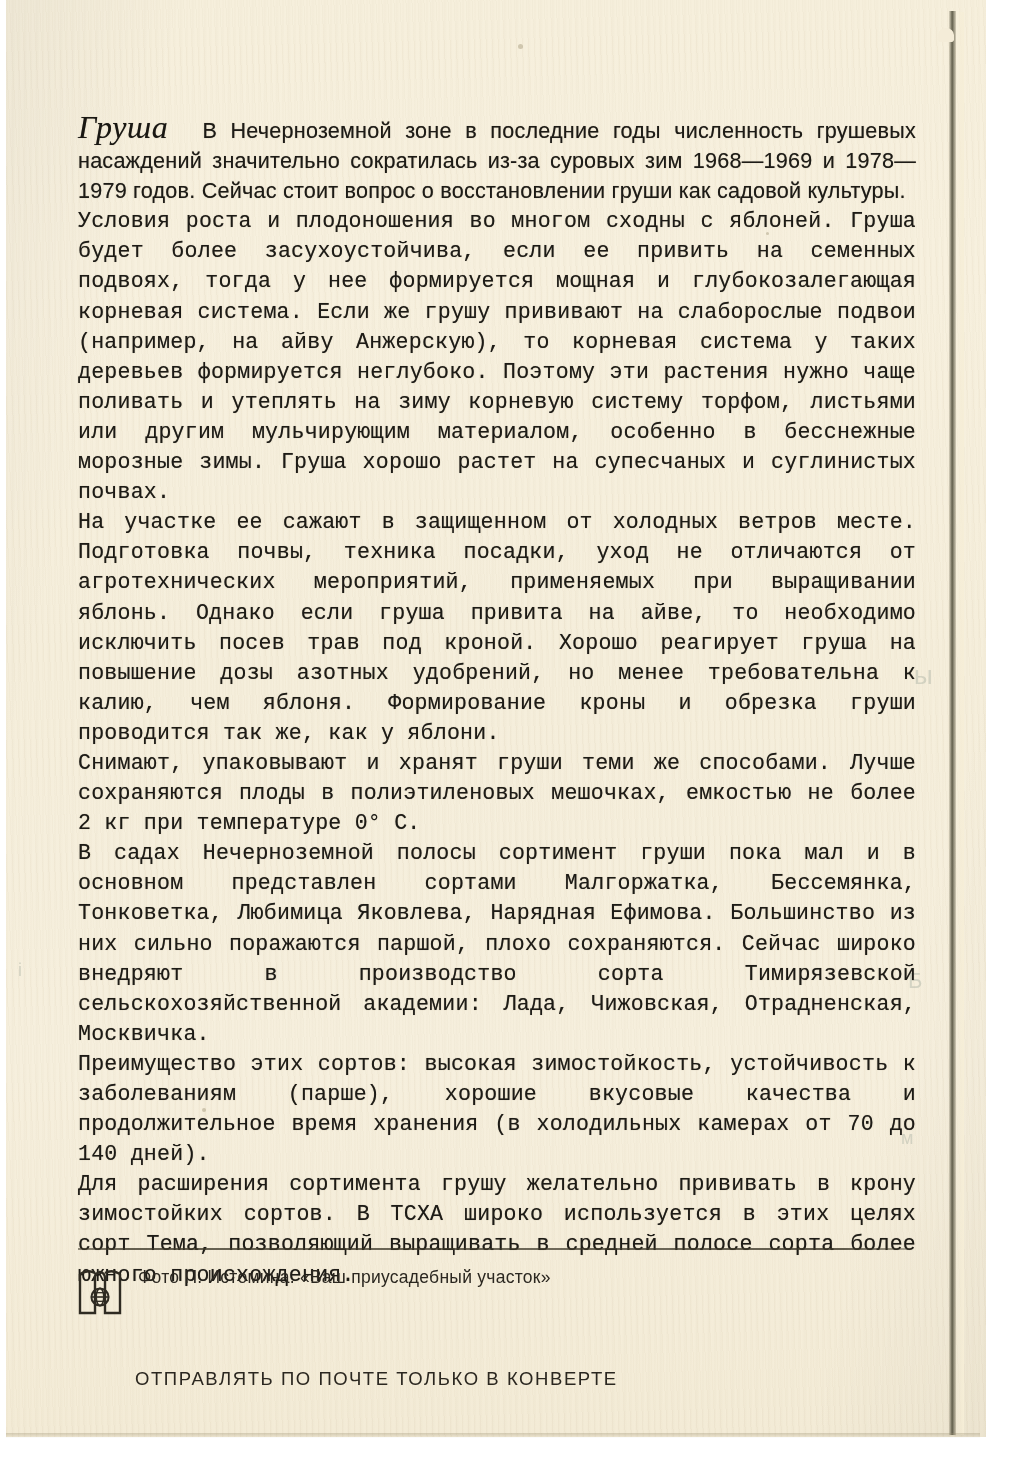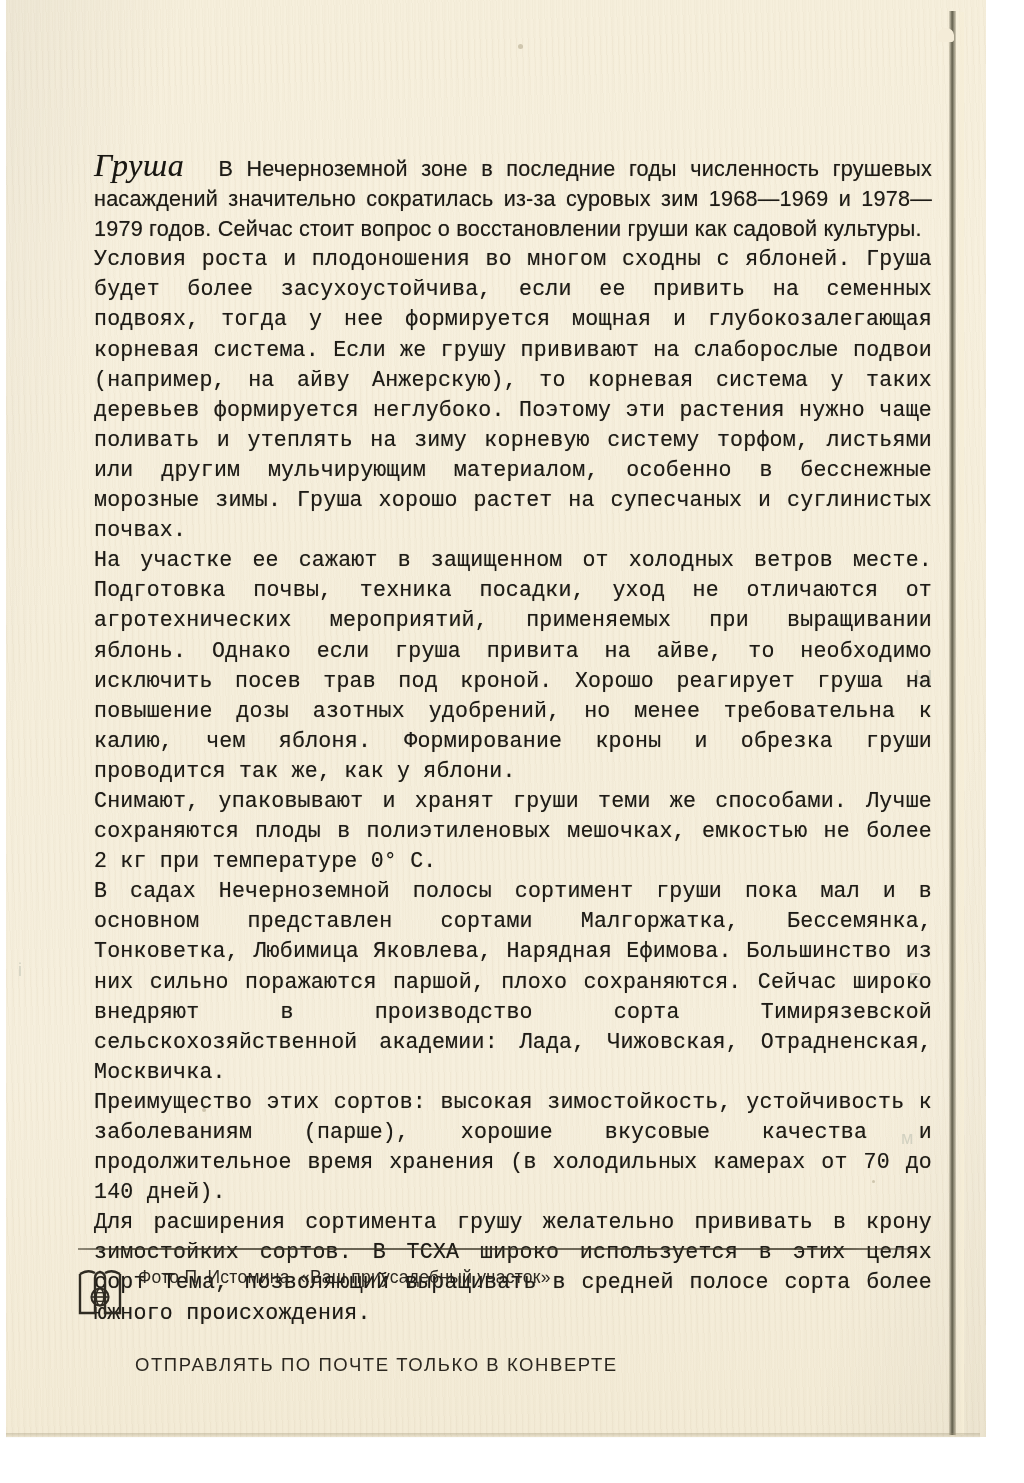--- a/index.html
+++ b/index.html
@@ -110,24 +110,23 @@
     color: rgba(150,160,150,0.35);
     font-size: 26px;
     font-family: "Liberation Sans", sans-serif;
     pointer-events: none;
     user-select: none;
   }
 
   
   #text-block {
     position: absolute;
-    left: 88px;
+    left: 72px;
     top: 112px;
     width: 838px;
-    margin-top: 38px;
   }
 
   .para {
     margin: 0;
     color: #1d1b16;
     font-family: "Liberation Sans", sans-serif;
     font-size: 21.6px;
     line-height: 30.1px;
     text-align: justify;
     text-justify: inter-word;
@@ -191,21 +190,21 @@
     border: 1.4px solid #2b2720;
     border-radius: 50%;
     font-size: 12px;
     line-height: 14px;
     text-align: center;
     margin-right: 5px;
     vertical-align: -2px;
     font-family: "Liberation Sans", sans-serif;
   }
   #mail-note {
-    margin: 38px 0 0 57px;
+    margin: 52px 0 0 57px;
     color: #2b2720;
     font-family: "Liberation Sans", sans-serif;
     font-size: 18.5px;
     letter-spacing: .085em;
     white-space: nowrap;
   }
 
   
   .speck {
     position: absolute;

